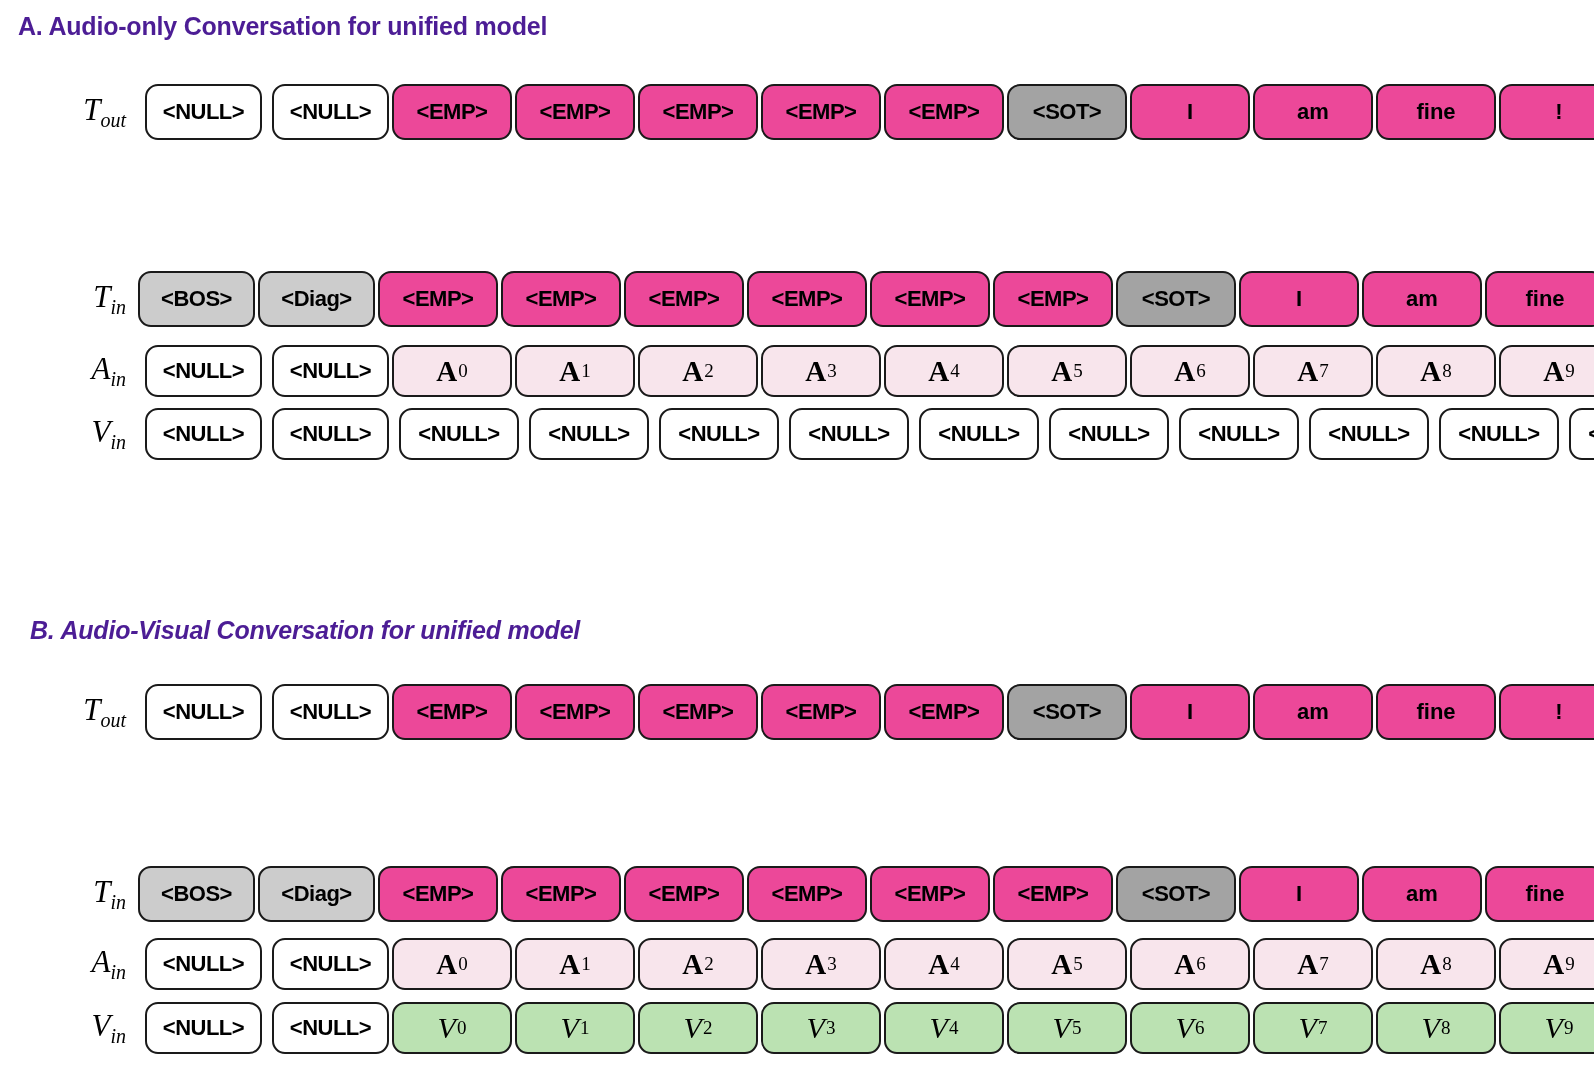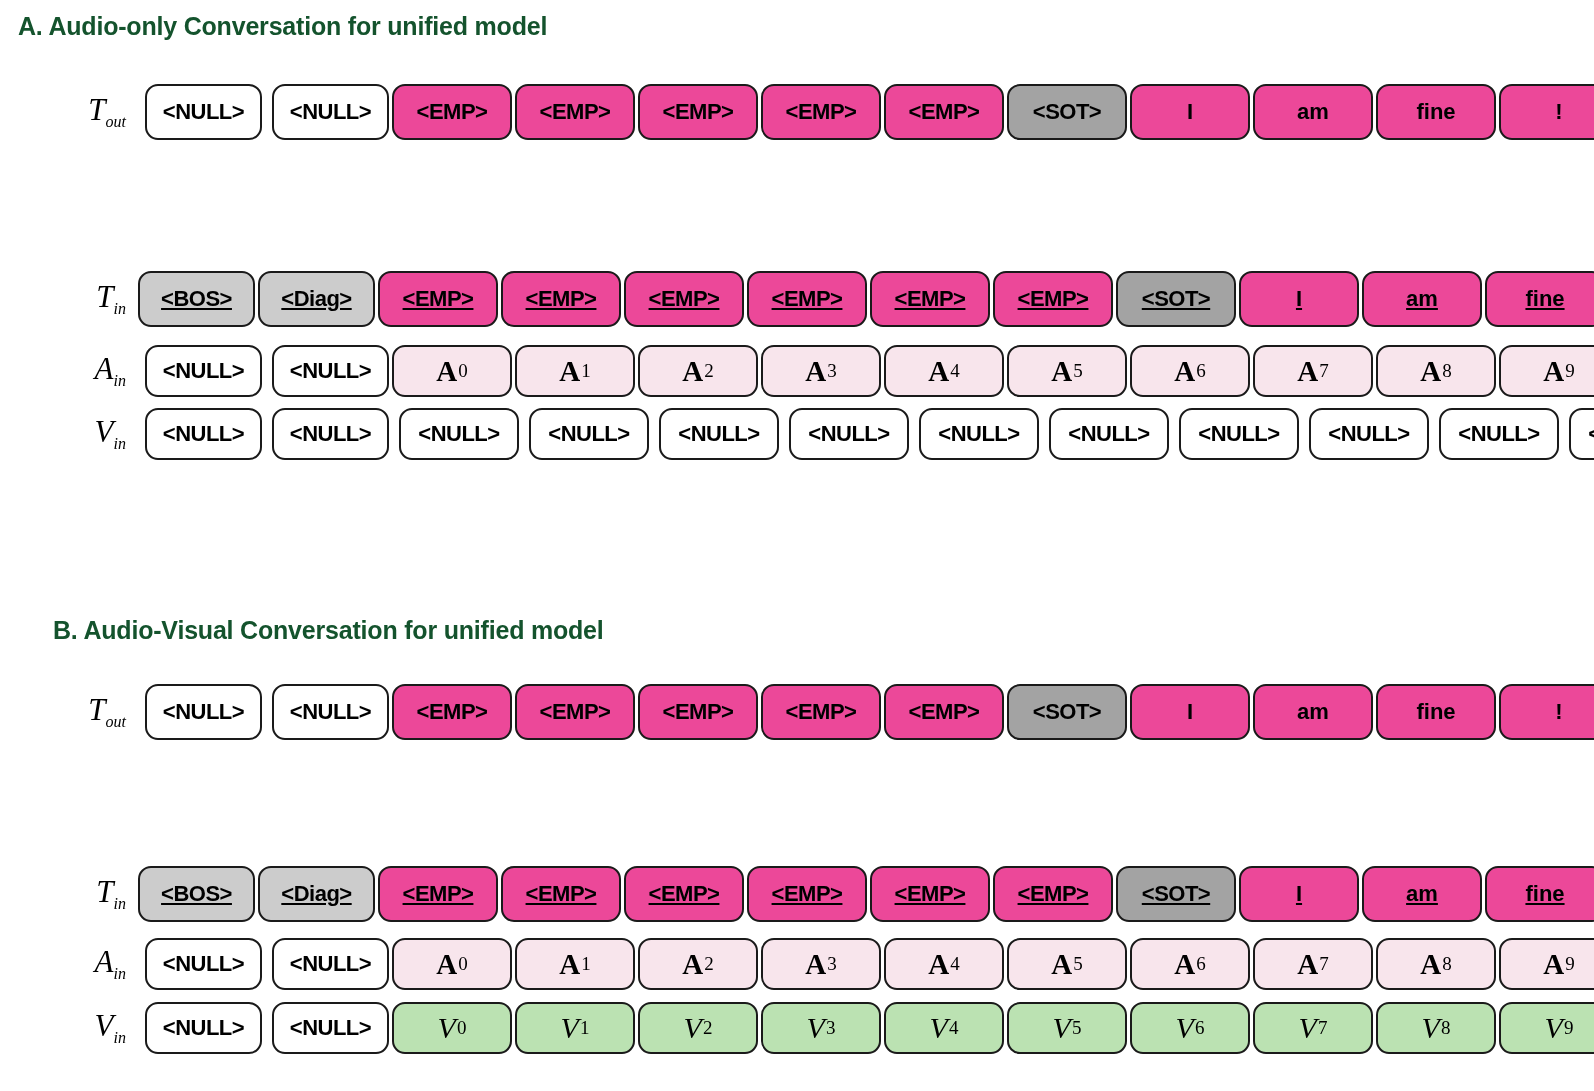--- a/index.html
+++ b/index.html
@@ -13,26 +13,26 @@
     position: relative;
     font-family: "Liberation Sans", sans-serif;
     overflow: hidden;
   }
 
   .section-title {
     position: absolute;
     font-family: "Liberation Sans", sans-serif;
     font-weight: bold;
     font-size: 25px;
-    color: #14532d;
+    color: #4c1d95;
     letter-spacing: -0.2px;
     white-space: nowrap;
   }
   #title-a { left: 18px; top: 12px; }
-  #title-b { left: 53px; top: 616px; }
+  #title-b { left: 30px; top: 616px; font-style: italic; }
 
   .row {
     position: absolute;
     display: flex;
     align-items: center;
     gap: 0px;
   }
 
   .row-label {
     font-family: "Liberation Serif", serif;
@@ -40,21 +40,21 @@
     font-size: 31px;
     color: #000000;
     width: 76px;
     text-align: right;
     padding-right: 12px;
     box-sizing: border-box;
     white-space: nowrap;
     line-height: 1;
   }
   .row-label .sub {
-    font-size: 16px;
+    font-size: 20px;
     vertical-align: sub;
     font-style: italic;
   }
 
   .cells {
     display: flex;
     align-items: stretch;
   }
 
   .cell {
@@ -75,21 +75,21 @@
   }
   .cell:last-child { margin-right: 0; }
 
   
   .cell.w-null { width: 117px; }
   .cell.w-std  { width: 120px; }
   .cell.w-gray { width: 117px; }
 
   
   .row-tout .cell { height: 56px; }
-  .row-tin  .cell { height: 56px; text-decoration: underline; }
+  .row-tin  .cell { height: 56px; }
   .row-ain  .cell { height: 52px; }
   .row-vin  .cell { height: 52px; }
 
   
   .fill-white  { background: #ffffff; margin-left: 7px; }
   .fill-blue   { background: #ec4899; }
   .fill-orange { background: #a3a3a3; }
   .fill-gray   { background: #cccccc; }
   .fill-pink   { background: #f8e5ec; }
   .fill-green  { background: #bbe2b2; }

